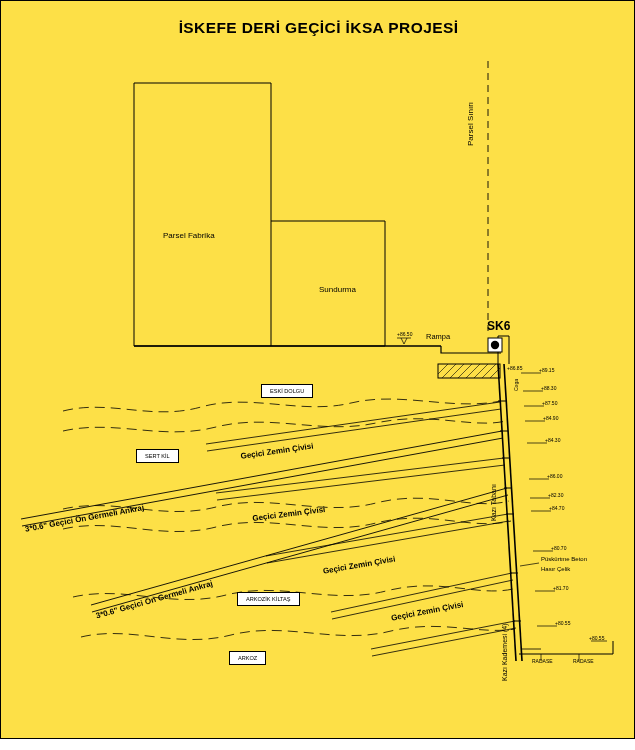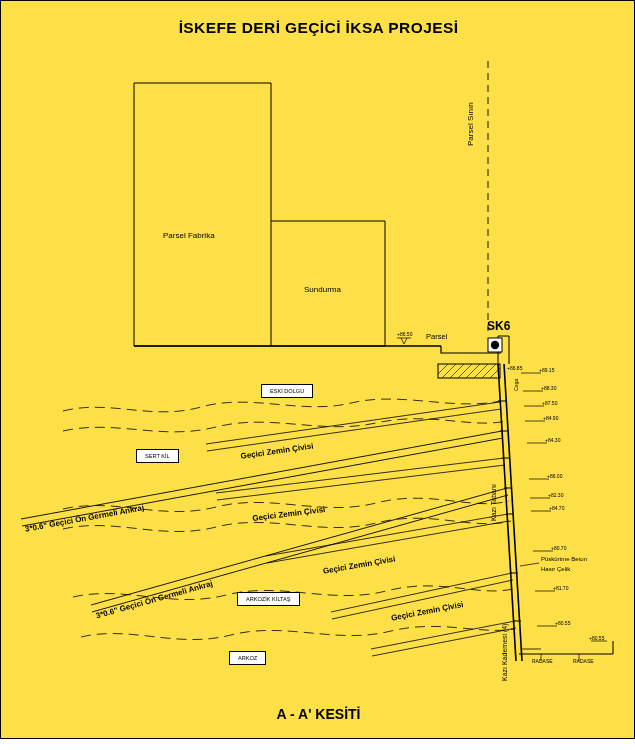--- a/index.html
+++ b/index.html
@@ -73,21 +73,20 @@
     color: #000;
     white-space: nowrap;
   }
 </style>
 </head>
 <body>
 
 <div id="page">
 
   <div class="title">İSKEFE DERİ  GEÇİCİ İKSA PROJESİ</div>
-  <div class="footer-title">A - A' KESİTİ</div>
 
   <svg class="canvas" width="635" height="750" viewBox="0 0 635 750">
     <g stroke="#000" fill="none" stroke-width="1">
 
       <path d="M133 82 L270 82 L270 220 L384 220 L384 345 L133 345 Z"></path>
 
       <path d="M270 220 L270 345"></path>
 
       <path d="M133 345 L440 345" stroke-width="1.4"></path>
       <path d="M440 345 L440 352 L500 352" stroke-width="1.2"></path>
@@ -185,22 +184,22 @@
       <path d="M400 337 L403 343 L406 337" stroke-width="0.7"></path>
 
       <g stroke="#000" stroke-width="0.7">
         <path d="M540 653 L540 660"></path>
         <path d="M578 653 L578 660"></path>
       </g>
     </g>
   </svg>
 
   <div class="plain-lbl" style="left:162px; top:230px;">Parsel Fabrika</div>
-  <div class="plain-lbl" style="left:303px; top:284px;">Sundurma</div>
-  <div class="lbl" style="left:425px; top:331px; font-size:7.5px;">Parsel</div>
+  <div class="plain-lbl" style="left:318px; top:284px;">Sundurma</div>
+  <div class="lbl" style="left:425px; top:331px; font-size:7.5px;">Rampa</div>
 
   <div class="lbl" style="left:396px; top:330px; font-size:5px;">+86.50</div>
 
   <div class="lbl big" style="left:486px; top:318px;">SK6</div>
 
   <div class="lbl" style="left:465px; top:145px; font-size:8px;">
     <span class="rot-v" style="position:absolute; left:0; top:0;">Parsel Sınırı</span>
   </div>
 
   <div class="lbl" style="left:512px; top:390px; font-size:5px;">

